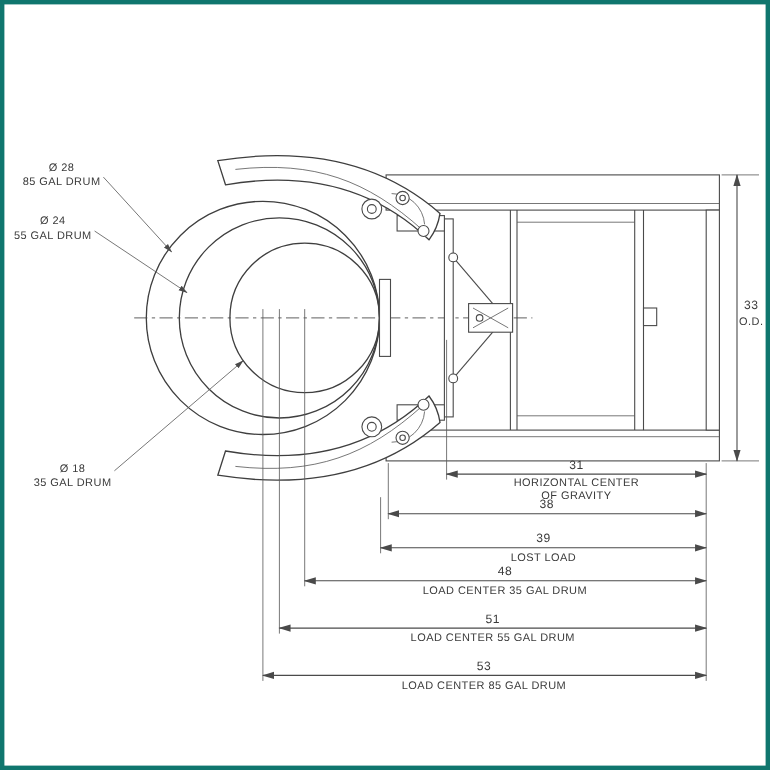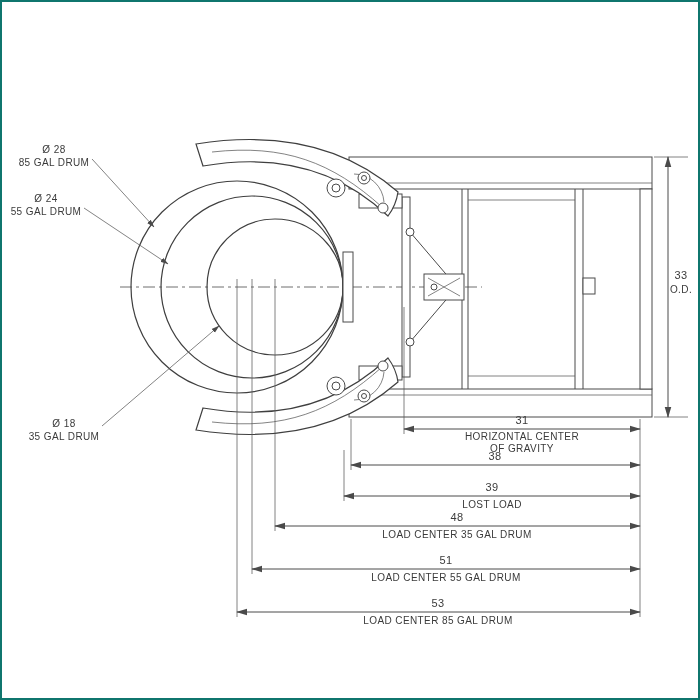--- a/index.html
+++ b/index.html
@@ -1,18 +1,18 @@
 <!DOCTYPE html>
 <html><head>
 <meta charset="utf-8">
 <style>
   html,body{margin:0;padding:0;background:#ffffff;}
   .canvas{
     position:relative;width:700px;height:700px;background:#ffffff;
-    border:2px solid #0f766e;box-sizing:border-box;overflow:hidden;
+    border:4px solid #0f766e;box-sizing:border-box;overflow:hidden;
     font-family:"Liberation Sans", sans-serif;
   }
   svg{display:block;}
   .ln{stroke:#4a4a4a;stroke-width:1;fill:none;}
   .ln-thick{stroke:#3f3f3f;stroke-width:1.2;fill:none;}
   .ln-thin{stroke:#5a5a5a;stroke-width:0.75;fill:none;}
   .fillw{fill:#ffffff;}
   .cl{stroke:#4a4a4a;stroke-width:0.8;fill:none;stroke-dasharray:12 4 3 4;}
   text{fill:#3a3a3a;font-family:"Liberation Sans", sans-serif;letter-spacing:0.4px;}
   .tv{font-size:11px;}

